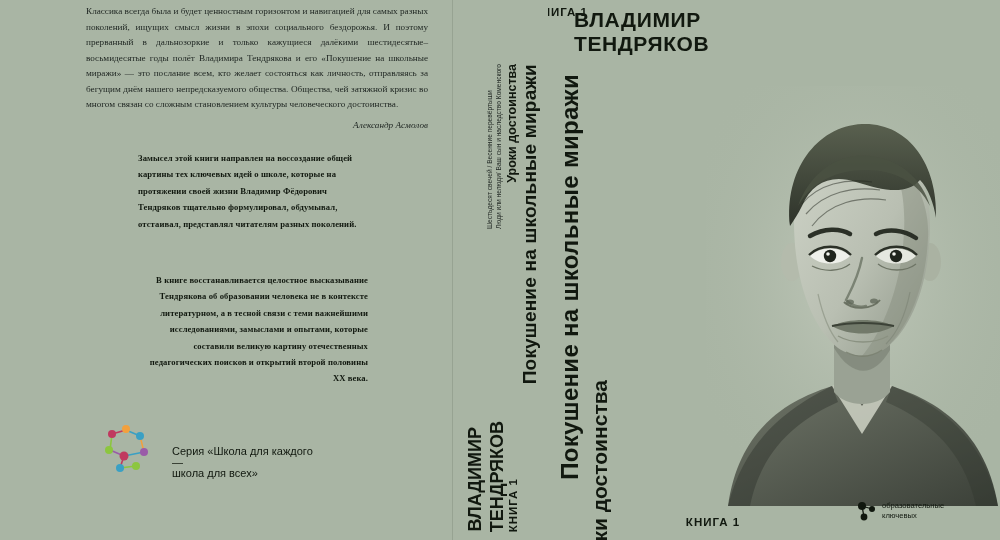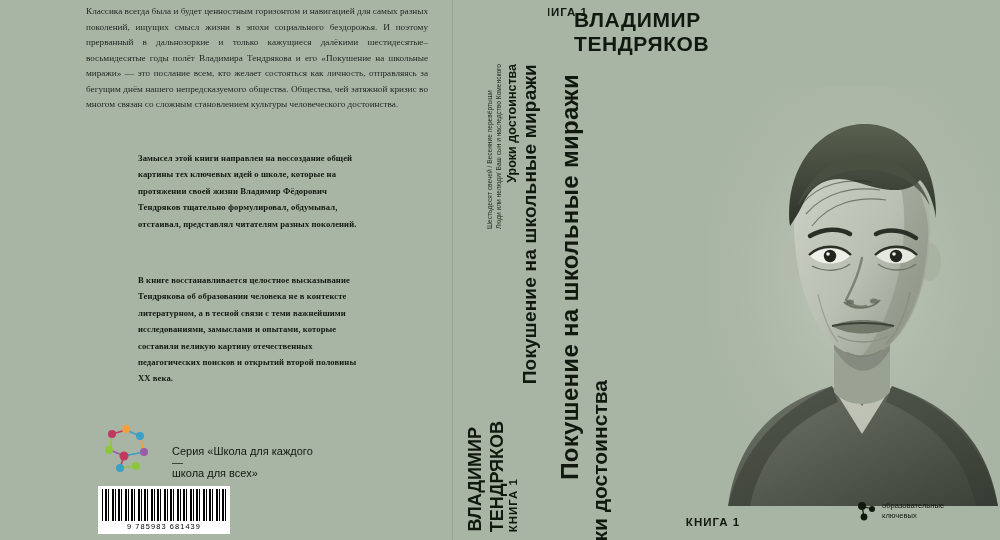--- a/index.html
+++ b/index.html
@@ -55,21 +55,21 @@
     left: 138px;
     width: 230px;
     font-size: 8.6px;
     line-height: 16.4px;
     color: #11180f;
     font-weight: bold;
     letter-spacing: 0.1px;
     font-family: Liberation Serif, serif;
   }
   #back-para-1 { top: 150px; }
-  #back-para-2 { top: 272px; }
+  #back-para-2 { top: 272px; text-align: right; }
 
   
   #series-logo {
     position: absolute;
     left: 100px;
     top: 424px;
     width: 56px;
     height: 48px;
   }
   #series-logo svg { display: block; }
@@ -277,20 +277,21 @@
     font-weight: normal;
   }
 </style>
 </head>
 <body>
 
 <div id="cover">
 
   <div id="back-cover">
     <div id="blurb">Классика всегда была и будет ценностным горизонтом и навигацией для самых разных поколений, ищущих смысл жизни в эпохи социального бездорожья. И поэтому прерванный в дальнозоркие и только кажущиеся далёкими шестидесятые–восьмидесятые годы полёт Владимира Тендрякова и его «Покушение на школьные миражи» — это послание всем, кто желает состояться как личность, отправляясь за бегущим днём нашего непредсказуемого общества. Общества, чей затяжной кризис во многом связан со сложным становлением культуры человеческого достоинства.</div>
+    <div id="blurb-attrib">Александр Асмолов</div>
 
     <div class="back-para" id="back-para-1">Замысел этой книги направлен на воссоздание общей картины тех ключевых идей о  школе, которые на протяжении своей жизни Владимир Фёдорович Тендряков тщательно формулировал, обдумывал, отстаивал,  представлял читателям разных поколений.</div>
     <div class="back-para" id="back-para-2">В книге восстанавливается целостное высказывание Тендрякова об образовании человека не в контексте литературном, а в тесной связи с  теми важнейшими исследованиями, замыслами и опытами, которые составили великую картину отечественных педагогических поисков и открытий второй половины ХХ века.</div>
 
     <div id="series-logo">
       <svg width="56" height="48" viewBox="0 0 56 48">
         <line x1="12" y1="10" x2="26" y2="6" stroke="#c0395f" stroke-width="1.6"></line>
         <line x1="26" y1="6" x2="40" y2="12" stroke="#3aa0c4" stroke-width="1.6"></line>
         <line x1="12" y1="10" x2="10" y2="26" stroke="#8cc63f" stroke-width="1.6"></line>
         <line x1="40" y1="12" x2="44" y2="28" stroke="#f2a03d" stroke-width="1.6"></line>
@@ -303,24 +304,20 @@
         <circle cx="40" cy="12" r="4" fill="#3aa0c4"></circle>
         <circle cx="9" cy="26" r="4" fill="#8cc63f"></circle>
         <circle cx="44" cy="28" r="4" fill="#9a5ba8"></circle>
         <circle cx="24" cy="32" r="4.5" fill="#c0395f"></circle>
         <circle cx="20" cy="44" r="4" fill="#3aa0c4"></circle>
         <circle cx="36" cy="42" r="4" fill="#8cc63f"></circle>
       </svg>
     </div>
     <div id="series-text">Серия «Школа для каждого —<br>школа для всех»</div>
 
-    <div id="barcode-box">
-      <div id="barcode-bars"></div>
-      <div id="barcode-digits">9 785983 681439</div>
-    </div>
   </div>
 
   <div id="spine">
     <div id="spine-title" class="vert">Покушение на школьные миражи</div>
     <div id="spine-sub" class="vert">Уроки достоинства</div>
     <div id="spine-small" class="vert">Шестьдесят свечей / Весенние перевёртыши<br>Люди или нелюди/ Ваш сын и наследство Коменского</div>
     <div id="spine-author">
       <div class="vert">ВЛАДИМИР</div>
     <div class="vert" style="position: absolute; left: 22px; bottom: 0px;">ТЕНДРЯКОВ</div>
       </div>

